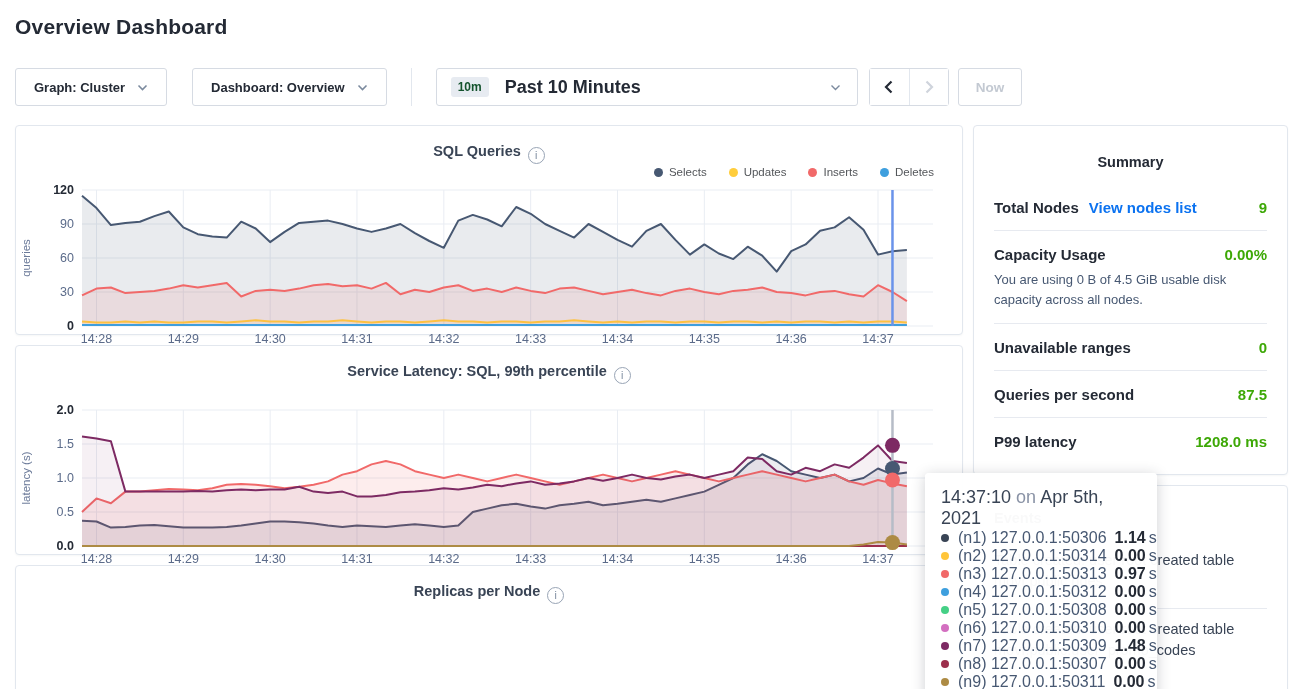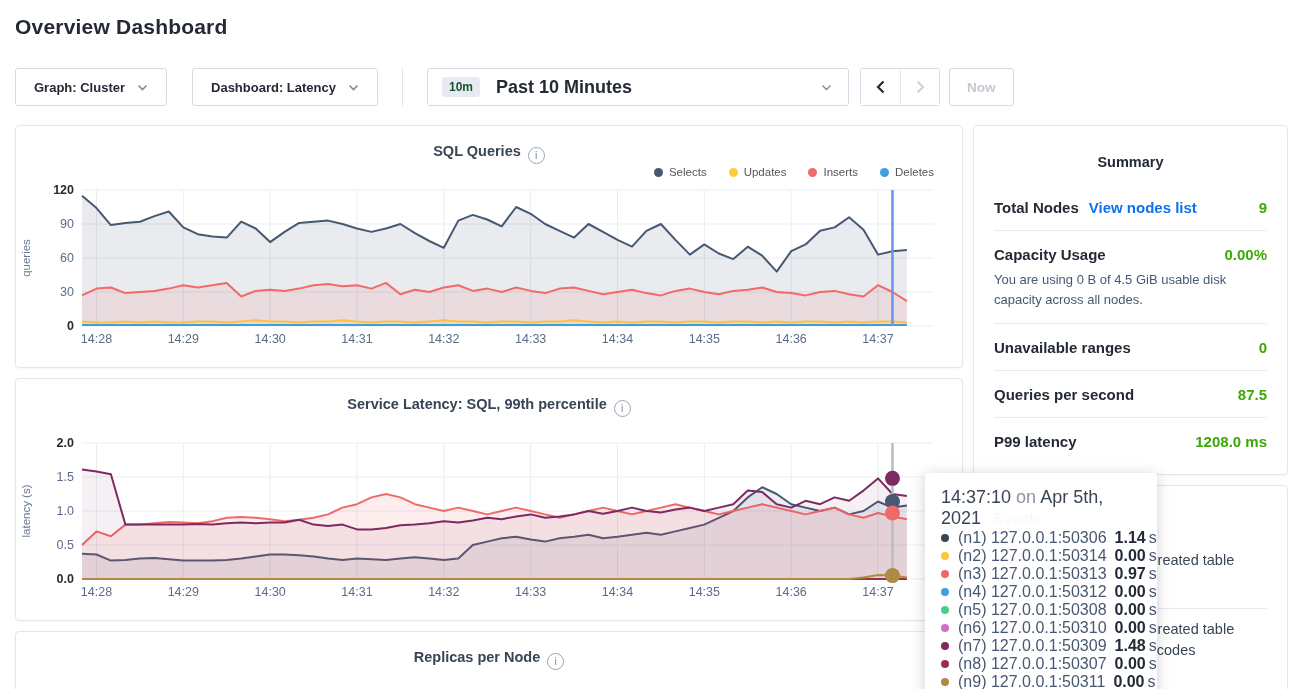--- a/index.html
+++ b/index.html
@@ -28,21 +28,21 @@
     align-items:center; justify-content:center; cursor:pointer; }
   .arrow + .arrow { border-left:1px solid #e2e7ee; }
   .now-btn { margin-left:9px; padding:0 17px; font-size:13.5px; font-weight:700; color:#c3c9d2; cursor:default; }
 
   
   .layout { display:flex; margin-top:13px; gap:10px; }
   .col-left { width:948px; display:flex; flex-direction:column; gap:10px; }
   .col-right { width:315px; display:flex; flex-direction:column; gap:10px; }
   .panel { background:#fff; border:1px solid #e2e7ee; border-radius:4px;
     box-shadow:0 1px 2px rgba(36,42,53,.04); }
-  .chart-panel { height:243px; position:relative; }
+  .chart-panel { height:210px; position:relative; }
   .chart-head { position:relative; height:56px; }
   .chart-title { position:absolute; top:17px; left:0; right:0; text-align:center;
     font-size:14.5px; font-weight:700; color:#394455; }
   .info-icon { display:inline-block; width:17px; height:17px; border:1px solid #98a4b5;
     border-radius:50%; color:#7b8a9e; font-size:10.5px; line-height:15px; text-align:center;
     font-weight:400; vertical-align:-3px; margin-left:7px; }
   .legend { position:absolute; right:28px; bottom:4px; display:flex; gap:22px; }
   .legend-item { display:flex; align-items:center; font-size:11.5px; color:#53565a; cursor:pointer; }
   .legend-dot { width:9px; height:9px; border-radius:50%; margin-right:6px; }
   .chart-body { position:relative; }
@@ -90,21 +90,21 @@
     <button class="btn dd">
       <span class="lbl">Graph: Cluster</span>
       <span class="chev">
         <svg width="11" height="11" viewBox="0 0 11 11">
             <polyline points="1.5,3.5 5.5,7.5 9.5,3.5" fill="none" stroke="#7b8a9e" stroke-width="1.6"></polyline>
           </svg>
       </span>
     </button>
     <div style="width:25px"></div>
     <button class="btn dd">
-      <span class="lbl">Dashboard: Latency</span>
+      <span class="lbl">Dashboard: Overview</span>
       <span class="chev">
         <svg width="11" height="11" viewBox="0 0 11 11">
             <polyline points="1.5,3.5 5.5,7.5 9.5,3.5" fill="none" stroke="#7b8a9e" stroke-width="1.6"></polyline>
           </svg>
       </span>
     </button>
     <div class="vdiv"></div>
     <button class="btn timesel">
       <span class="time-badge">10m</span>
       <span class="time-label">Past 10 Minutes</span>

